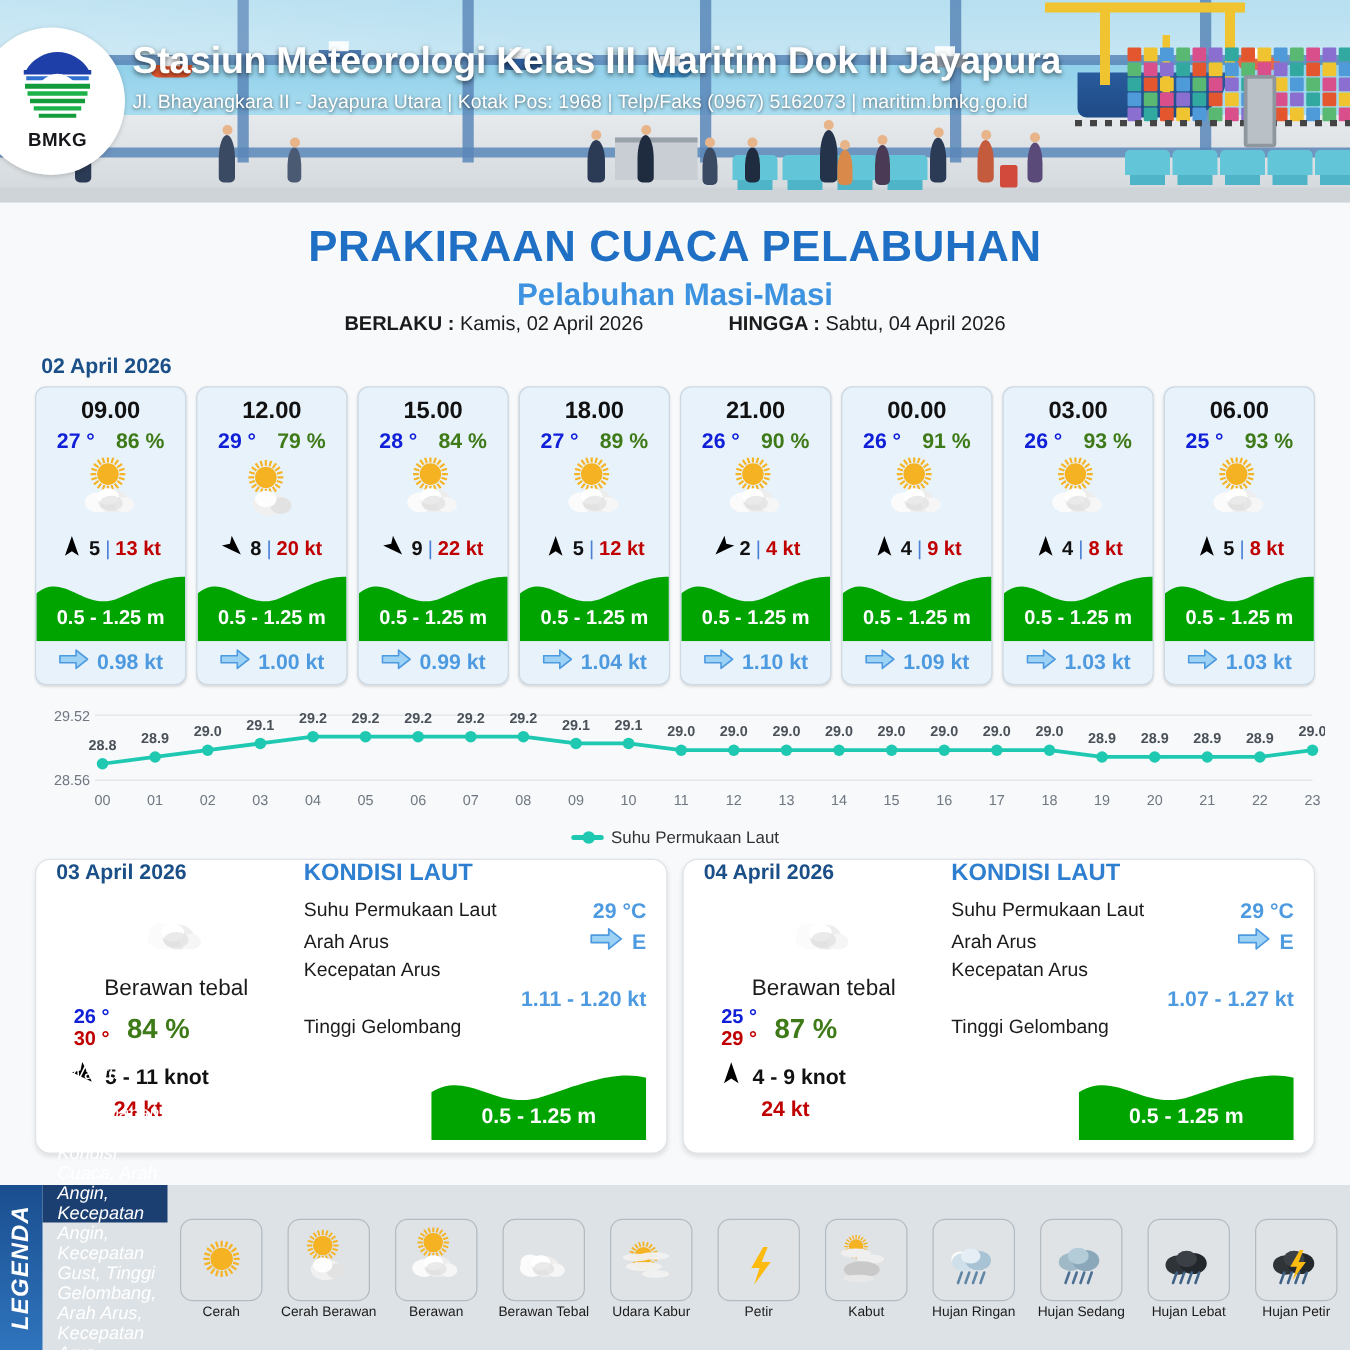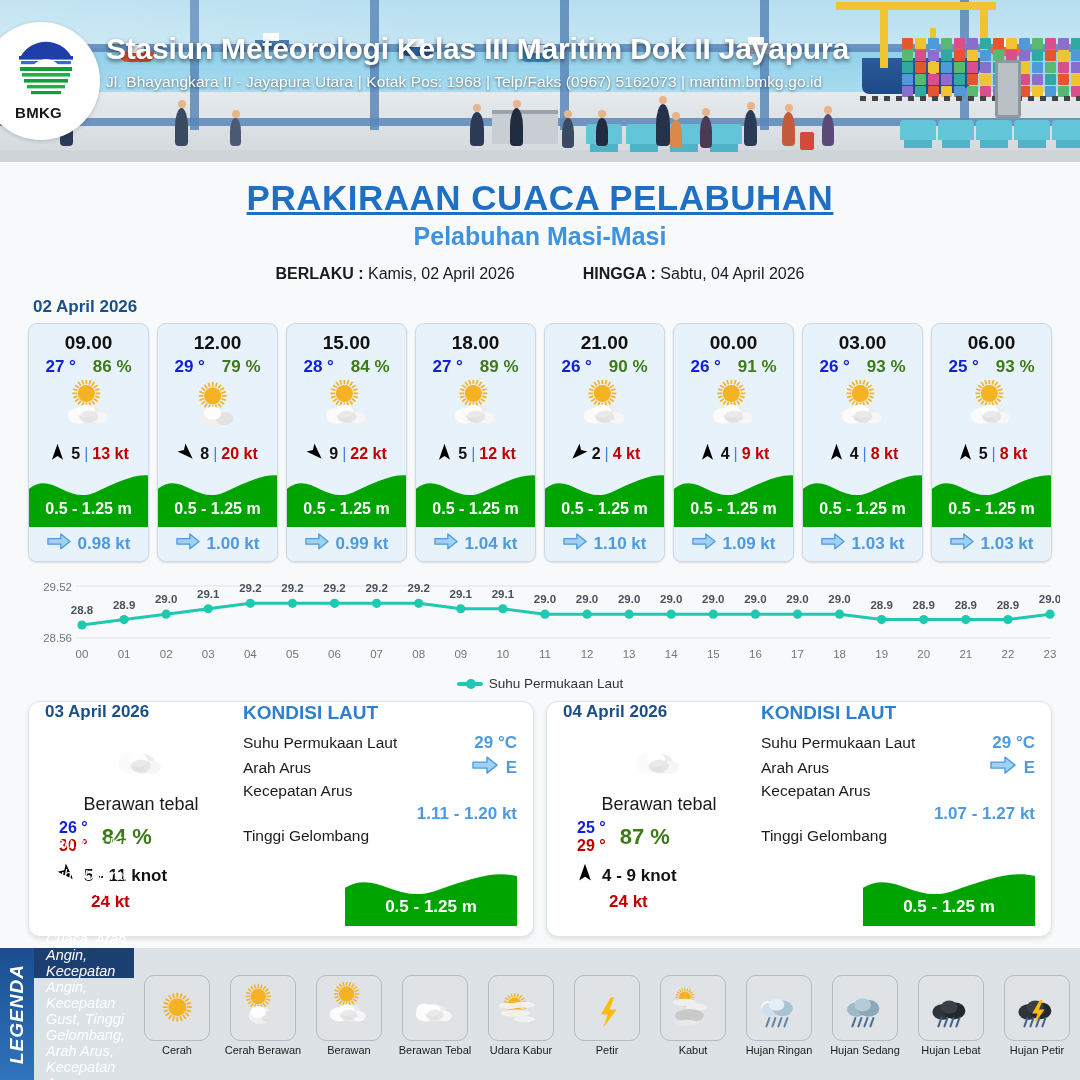--- a/index.html
+++ b/index.html
@@ -29,37 +29,37 @@
   .chair { position:absolute; width:36px; height:20px; background:#63c6d8; border-radius:4px 4px 0 0; }
   .chair:after { content:""; position:absolute; left:4px; top:20px; width:28px; height:8px;
     background:#4fb4c8; }
   .person { position:absolute; border-radius:50% 50% 4px 4px; }
   .kiosk { position:absolute; background:#b9c0c6; border:3px solid #8e979e; border-radius:3px; }
 
   .logo-pill { position:absolute; left:-18px; top:22px; width:118px; height:118px;
     background:#fff; border-radius:59px; z-index:6;
     box-shadow:0 1px 4px rgba(0,0,0,.18); }
   .logo-emblem { position:absolute; left:33px; top:12px; width:62px; height:70px; }
-  .logo-text { position:absolute; left:33px; top:82px; width:62px; 
+  .logo-text { position:absolute; left:33px; top:82px; width:62px; text-align:center;
     font-size:15px; font-weight:bold; color:#16171a; letter-spacing:.3px; }
 
   .hdr-texts { position:absolute; left:106px; top:28px; z-index:7; }
   .h-line1 { font-size:17.5px; font-weight:bold; color:#fff; letter-spacing:.25px;
     text-shadow:0 1px 3px rgba(0,0,0,.55); }
   .h-line2 { font-size:30px; font-weight:bold; color:#fff; margin-top:4px;
     letter-spacing:-.2px; text-shadow:0 2px 4px rgba(0,0,0,.6); }
   .h-line3 { font-size:15.5px; color:#fff; margin-top:7px; letter-spacing:.1px;
     text-shadow:0 1px 3px rgba(0,0,0,.6); }
 
   
   .title-wrap { text-align:center; margin-top:16px; }
   .title-main { font-size:35px; font-weight:bold; color:#1f6fc4; letter-spacing:.5px;
-    text-shadow:1px 1px 0 rgba(255,255,255,.9);text-decoration:underline; }
+    text-shadow:1px 1px 0 rgba(255,255,255,.9); }
   .title-sub { font-size:25px; font-weight:bold; color:#3d93e0; margin-top:4px; }
-  .valid-row { display:flex; justify-content:center; gap:68px; margin-top:14px;
+  .valid-row { display:flex; justify-content:center; gap:68px; 
     font-size:16px; color:#1b1b1b; }
   .valid-row b { font-weight:bold; }
   .day-label { margin:14px 0 6px 33px; font-size:17px; font-weight:bold; color:#1b4f87; }
 
   
   .cards { display:flex; gap:8px; padding:0 28px; }
   .card { width:128px; background:#e8f2fb; border:1px solid #cdd9e4;
     border-radius:9px; overflow:hidden; box-shadow:0 1px 2px rgba(0,0,0,.12); }
   .c-time { text-align:center; font-size:19px; font-weight:bold; color:#111;
     padding:8px 0 2px; }

